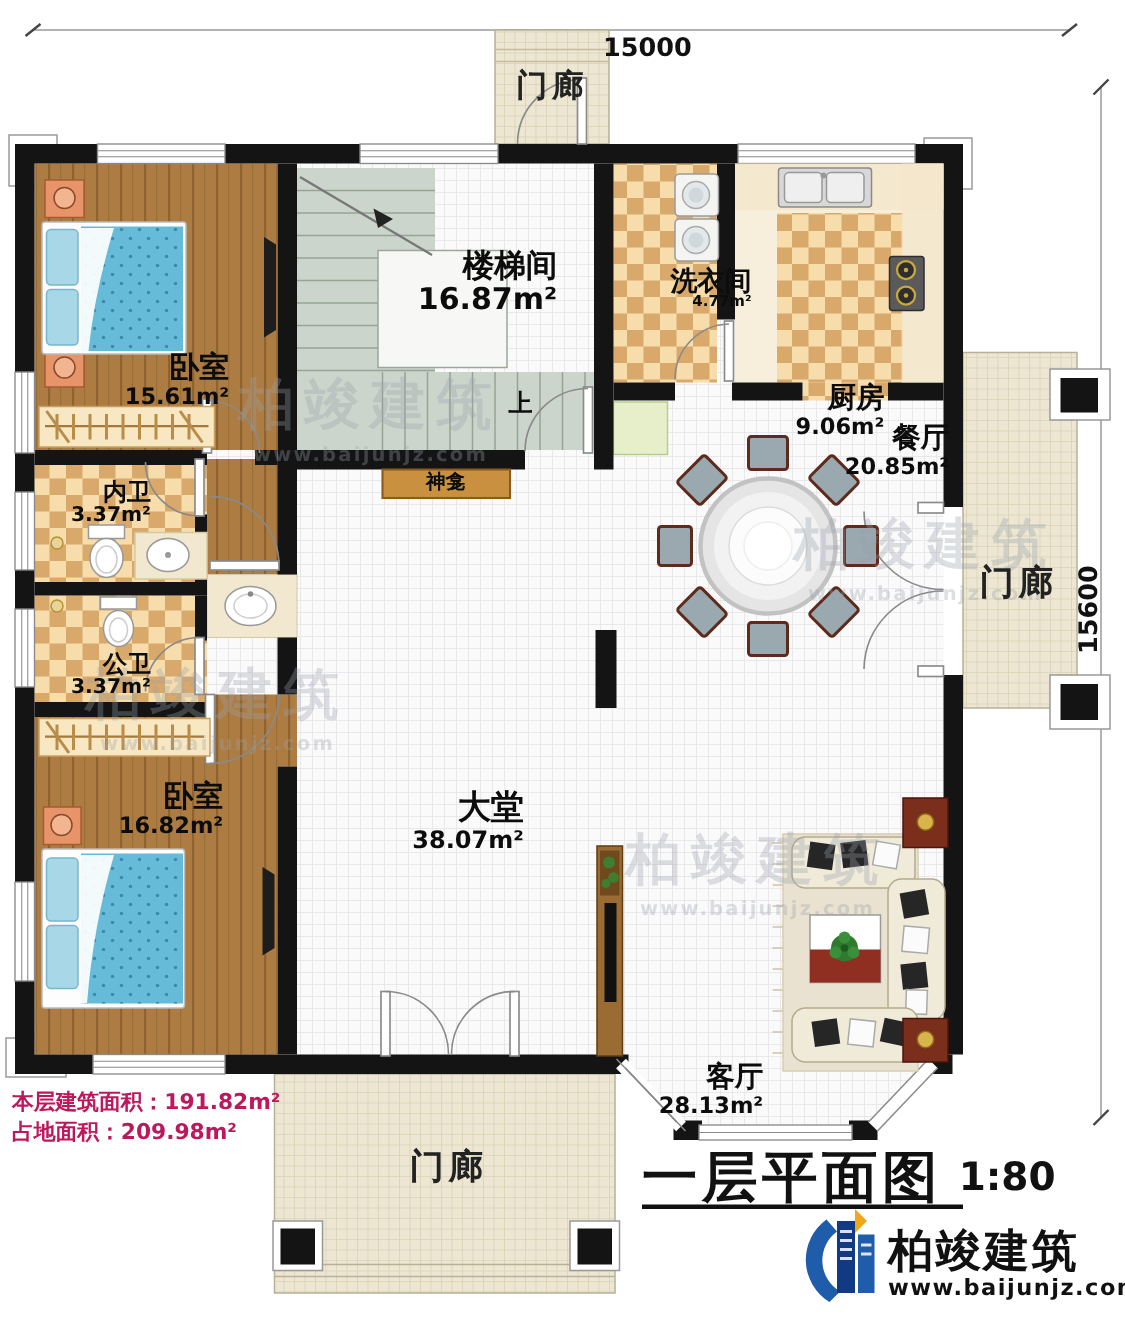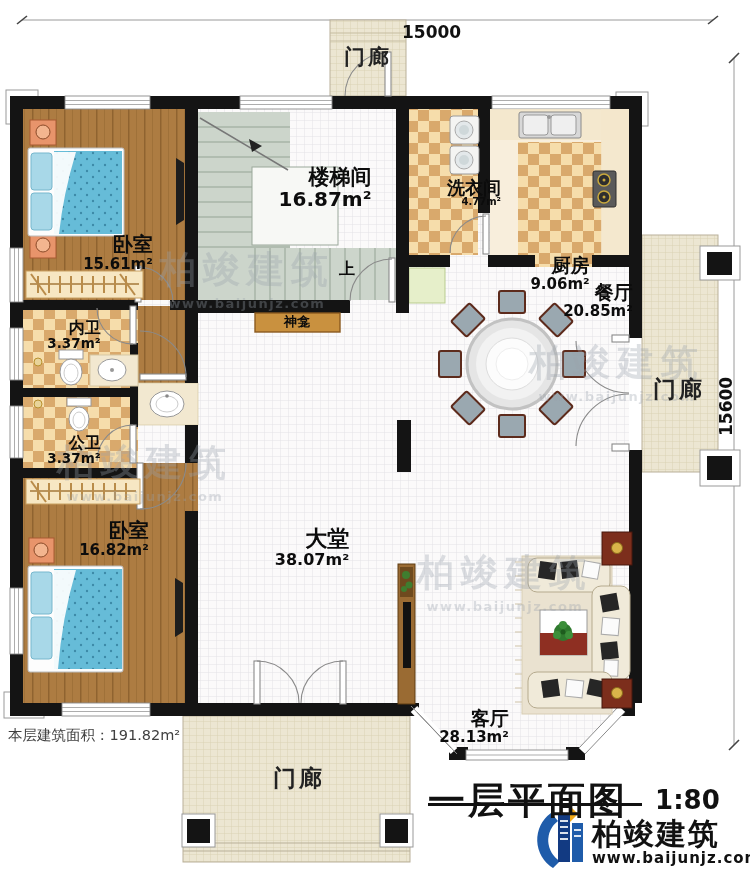--- a/index.html
+++ b/index.html
@@ -11,24 +11,24 @@
   .rname{display:block;}
   .rarea{display:block;font-size:15px;}
   .porch{font-size:22px;letter-spacing:3px;color:#222;}
   .dim{position:absolute;z-index:3;font-weight:700;font-size:17px;color:#111;}
   .dim-v{transform:rotate(-90deg);transform-origin:left top;}
   .wm{position:absolute;z-index:2;text-align:center;color:#9aa2ac;opacity:.33;
       font-weight:700;pointer-events:none;}
   .wmt{font-size:37px;letter-spacing:7px;white-space:nowrap;}
   .wmu{font-size:13px;letter-spacing:1.5px;margin-top:1px;white-space:nowrap;}
   #stats{position:absolute;left:8px;top:726px;z-index:3;font-size:14.5px;
-         font-weight:400;color:#404040;line-height:19.5px;white-space:nowrap;}
+         font-weight:700;color:#be185d;line-height:19.5px;white-space:nowrap;}
   #title-block{position:absolute;left:428px;top:760px;z-index:3;white-space:nowrap;}
-  #title-main{font-size:37px;font-weight:700;letter-spacing:3px;color:#111;display:inline-block;margin-top:16px;}
-  #title-scale{font-size:26px;font-weight:700;color:#111;display:inline-block;margin-left:22px;vertical-align:4px;}
+  #title-main{font-size:37px;font-weight:700;letter-spacing:3px;color:#111;display:inline-block;}
+  #title-scale{font-size:26px;font-weight:700;color:#111;display:inline-block;margin-left:6px;vertical-align:4px;}
   #title-underline{position:absolute;left:428px;top:803px;width:214px;height:3px;background:#111;z-index:3;}
   #brand-name{position:absolute;left:592px;top:814px;z-index:3;font-size:30px;
               font-weight:700;letter-spacing:2px;color:#111;white-space:nowrap;}
   #brand-url{position:absolute;left:592px;top:849px;z-index:3;font-size:15px;
              font-weight:700;letter-spacing:1px;color:#111;white-space:nowrap;}
   .shrine-lbl{font-size:13px;}
   .up-lbl{font-size:16px;}
 </style>
 </head>
 <body>
@@ -563,20 +563,21 @@
 </div>
 
 <div class="lbl porch" style="left:368px;top:46px;font-size:21px;">门廊</div>
 <div class="lbl porch" style="left:679px;top:377px;font-size:23px;">门廊</div>
 <div class="lbl porch" style="left:299px;top:766px;font-size:23px;">门廊</div>
 <div class="lbl shrine-lbl" style="left:297px;top:315px;">神龛</div>
 <div class="lbl up-lbl" style="left:347px;top:260px;">上</div>
 
 <div id="stats">
   <div>本层建筑面积：191.82m²</div>
+  <div>占地面积：209.98m²</div>
 </div>
 
 <div id="title-block">
   <span id="title-main">一层平面图</span>
   <span id="title-scale">1:80</span>
 </div>
 <div id="title-underline"></div>
 
 <div id="brand-name">柏竣建筑</div>
 <div id="brand-url">www.baijunjz.com</div>

